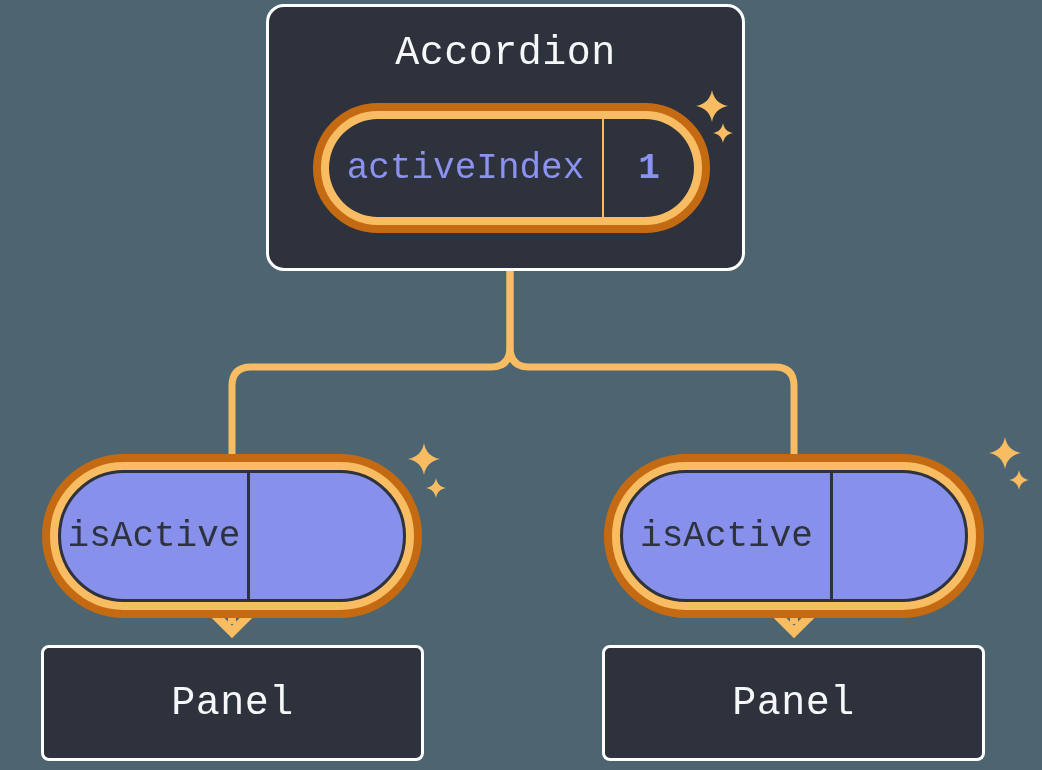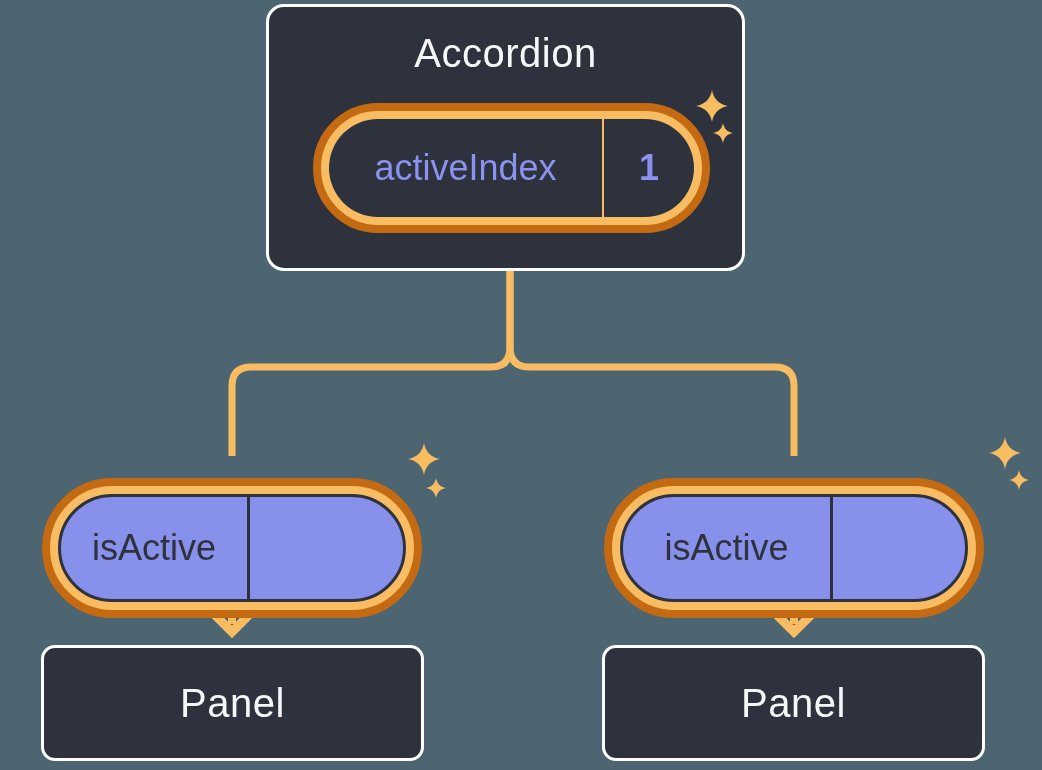--- a/index.html
+++ b/index.html
@@ -8,21 +8,21 @@
     --node-border:#ffffff;
     --highlight-outer:#c46a12;
     --highlight-inner:#f8bc63;
     --purple-fill:#8790ea;
     --purple-text:#8b92f0;
     --dark-text:#2d323c;
     --white-text:#f6f7f8;
   }
   *{margin:0;padding:0;box-sizing:border-box;}
   body{background:var(--background);font-family:"Liberation Sans",sans-serif;}
-  .canvas{position:relative;width:1042px;height:770px;background:var(--background);overflow:hidden;}
+  .canvas{position:relative;width:1042px;height:770px;background:var(--background);overflow:hidden;font-family:Liberation Mono, monospace;}
 
   svg.layer{position:absolute;left:0;top:0;width:1042px;height:770px;}
   svg.connectors{z-index:1;}
   svg.decorations{z-index:3;}
   .branch{fill:none;stroke:var(--highlight-inner);stroke-width:7;}
   .arrow-shaft{fill:none;stroke:var(--highlight-inner);stroke-width:8;stroke-linecap:butt;}
   .arrow-head{fill:none;stroke:var(--highlight-inner);stroke-width:9;stroke-linecap:square;stroke-linejoin:miter;}
   .sparkle{fill:var(--highlight-inner);}
 
   .node{position:absolute;background:var(--node-fill);border:3px solid var(--node-border);z-index:2;}
@@ -34,30 +34,30 @@
     border:8px solid var(--highlight-outer);padding:8px;z-index:2;}
   .pill-body{width:100%;height:100%;border-radius:999px;display:flex;align-items:stretch;overflow:hidden;}
   .pill-body.dark{background:var(--node-fill);}
   .pill-body.purple{background:var(--purple-fill);border:3px solid var(--dark-text);}
   .cell{display:flex;align-items:center;justify-content:center;font-size:36px;}
   .state-pill{left:44px;top:96px;width:397px;height:130px;}
   .state-pill .cell{color:var(--purple-text);}
   .state-pill .name{width:273px;}
   .state-pill .value{flex:1;font-weight:bold;}
   .state-pill .divider{width:2px;background:var(--highlight-inner);}
-  .prop-pill{width:380px;height:140px;top:478px;}
+  .prop-pill{width:380px;height:164px;top:454px;}
   .prop-pill .cell{color:var(--dark-text);}
   .prop-pill .value{flex:1;font-weight:bold;}
   .prop-pill .divider{width:3px;background:var(--dark-text);}
   .prop-pill-left{left:42px;}
   .prop-pill-left .name{width:186px;}
   .prop-pill-right{left:604px;}
   .prop-pill-right .name{width:207px;}
 
-  .panel-node{width:383px;height:116px;top:645px;border-radius:14px;
+  .panel-node{width:383px;height:116px;top:645px;border-radius:8px;
     display:flex;align-items:center;justify-content:center;
     font-size:40px;color:var(--white-text);letter-spacing:0.5px;}
   .panel-left{left:41px;}
   .panel-right{left:602px;}
 </style>
 </head>
 <body>
 
 <div class="canvas">
 

